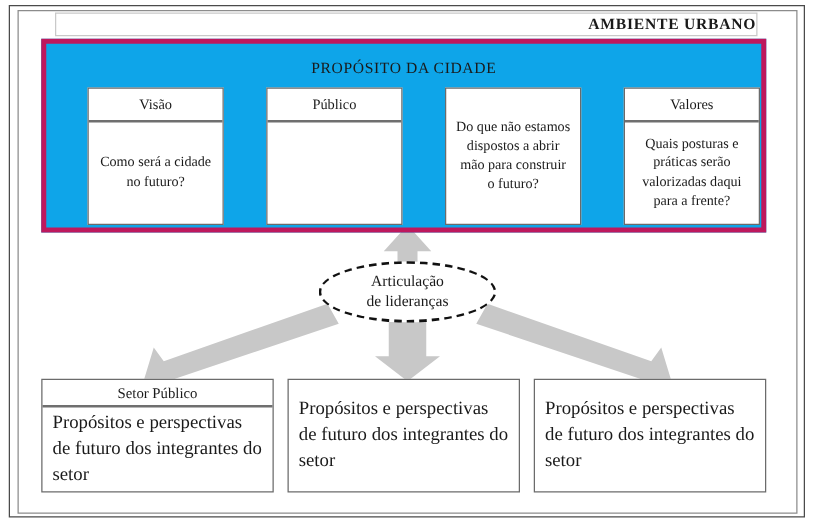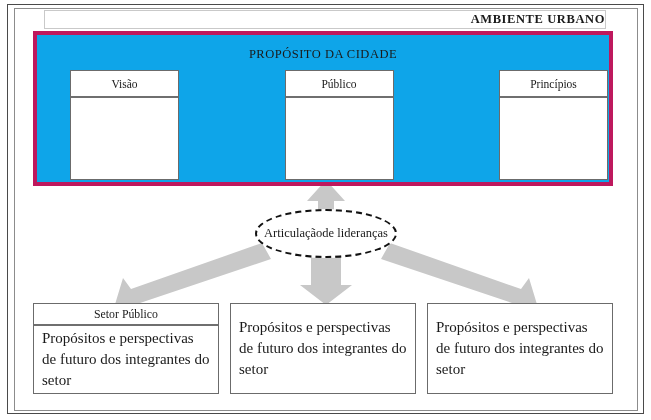--- a/index.html
+++ b/index.html
@@ -137,21 +137,21 @@
     position: absolute;
     left: 255px;
     top: 209px;
     width: 142px;
     height: 49px;
     border: 2px dashed #111111;
     border-radius: 50%;
     background: #ffffff;
     box-sizing: border-box;
     display: flex;
-    flex-direction: row;
+    flex-direction: column;
     align-items: center;
     justify-content: center;
     line-height: 1.25;
     font-size: 12.5px;
   }
 
   
   .bottom-row {
     position: absolute;
     left: 33px;
@@ -212,30 +212,35 @@
     <polygon fill="#c8c8c8" points="390,243 381,259 512,303 504,313 539,311 529,278 521,289"></polygon>
   </svg>
 
   <div class="purpose-panel">
     <div class="purpose-title">PROPÓSITO DA CIDADE</div>
 
     <div class="cols">
 
       <div class="col-box">
         <div class="col-head">Visão</div>
+        <div class="col-body">Como será a cidade no futuro?</div>
       </div>
 
       <div class="col-box">
         <div class="col-head">Público</div>
       </div>
 
       <div class="col-box">
-        <div class="col-head">Princípios</div>
-      </div>
-
+        <div class="col-body">Do que não estamos dispostos a abrir mão para construir o futuro?</div>
+      </div>
+
+      <div class="col-box">
+        <div class="col-head">Valores</div>
+        <div class="col-body">Quais posturas e práticas serão valorizadas daqui para a frente?</div>
+      </div>
 
     </div>
   </div>
 
   <div class="ellipse">
     <span>Articulação</span>
     <span>de lideranças</span>
   </div>
 
   <div class="bottom-row">

